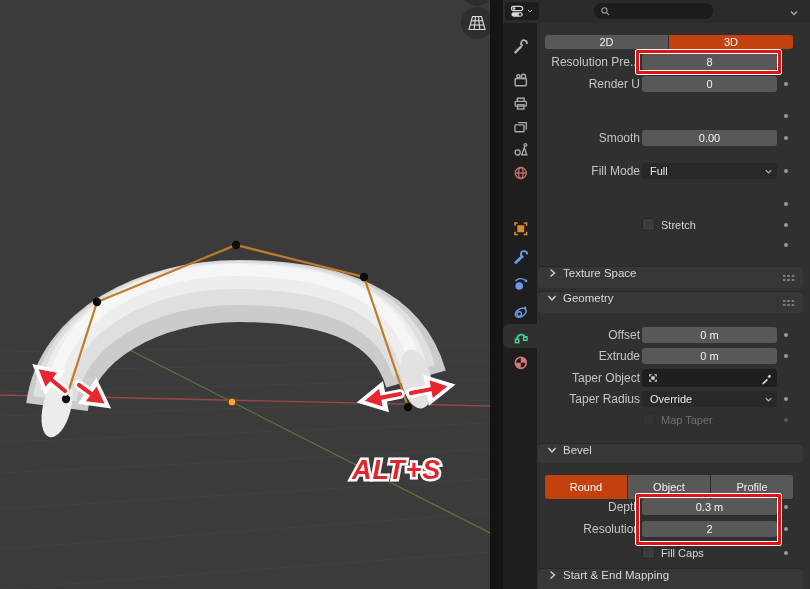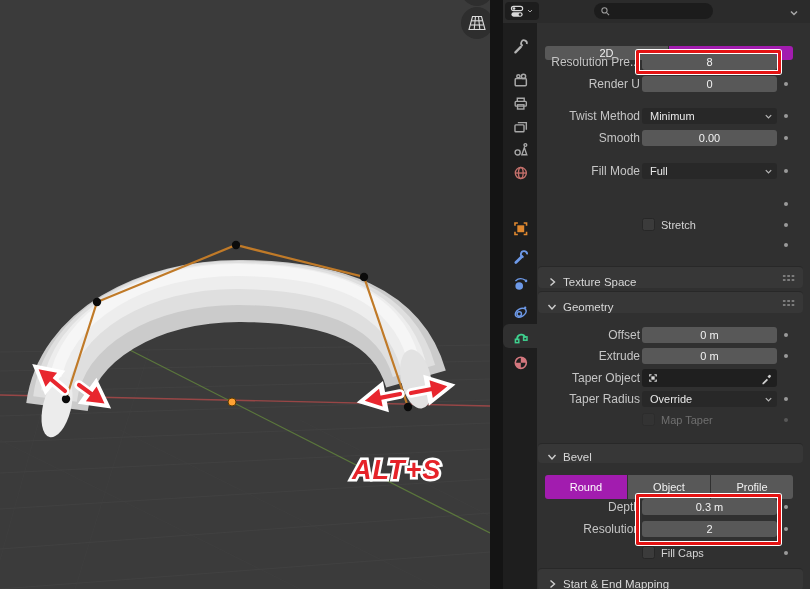--- a/index.html
+++ b/index.html
@@ -32,23 +32,23 @@
   .cb{position:absolute;left:105px;top:0;width:13px;height:13px;border-radius:2.5px;background:#3b3b3b;
       border:1px solid #272727;display:flex;align-items:center;justify-content:center;}
   .cb.on{background:#4772b3;border-color:#4772b3;}
   .cb.dis{background:#333;border-color:#2c2c2c;}
   .cblbl{position:absolute;left:124px;top:0;font-size:11px;color:#d5d5d5;line-height:14px;white-space:nowrap;}
   .cblbl.dis{color:#6f6f6f;}
   .dot{position:absolute;left:247px;width:4px;height:4px;border-radius:50%;background:#9a9a9a;}
   .dot.dim{background:#585858;}
   .seg{position:absolute;top:0;height:100%;background:#585858;color:#f0f0f0;font-size:11px;
        display:flex;align-items:center;justify-content:center;}
-  .seg.active{background:#a21caf;color:#fff;}
+  .seg.active{background:#c2410c;color:#fff;}
   .panelhdr{position:absolute;left:1px;width:265px;background:#373737;border-radius:4px;
-       display:flex;align-items:flex-end;border-top:1px solid #282828;}
+       display:flex;align-items:flex-start;border-top:1px solid #282828;}
   .panelhdr .ttl{font-size:11.5px;color:#d8d8d8;margin-left:5px;}
   .panelhdr svg{margin-left:8px;}
   .dragdots{position:absolute;right:8px;top:50%;margin-top:-4px;width:13px;height:8px;
        background-image:radial-gradient(circle,#7d7d7d 1px,transparent 1.3px);background-size:4.4px 4px;}
   .hlbox{position:absolute;border:3px solid #e41313;border-radius:2px;
        box-shadow:0 0 0 1px #ffffff, inset 0 0 0 1px #ffffff;pointer-events:none;z-index:5;}
 </style>
 </head>
 <body>
 
@@ -243,45 +243,37 @@
       <svg width="17" height="17" viewBox="0 0 16 16">
         <circle cx="8.3" cy="8.3" r="5.2" fill="none" stroke="#d4777e" stroke-width="1.5"></circle>
         <path d="M8.3 3.1 A5.2 5.2 0 0 1 13.5 8.3 L8.3 8.3 Z" fill="#d4777e"></path>
         <path d="M8.3 13.5 A5.2 5.2 0 0 1 3.1 8.3 L8.3 8.3 Z" fill="#d4777e"></path>
       </svg>
     </div>
   </div>
 
   <div class="main">
 
-    <div class="row" style="top:23px;height:14px">
+    <div class="row" style="top:12px;height:14px">
       <div class="seg" style="left:8px;width:123px;border-radius:3px 0 0 3px">2D</div>
       <div class="seg active" style="left:132px;width:124px;border-radius:0 3px 3px 0">3D</div>
     </div>
 
     <div class="hlbox" style="left:99px;top:27px;width:145px;height:24px"></div>
     <div class="row" style="top:31px">
       <div class="lbl">Resolution Pre...</div>
       <div class="fld">8</div>
     </div>
 
     <div class="row" style="top:53px">
       <div class="lbl">Render U</div>
       <div class="fld">0</div>
     </div>
     <div class="dot" style="top:59px"></div>
 
-    <div class="row" style="top:85px">
-      <div class="lbl">Twist Method</div>
-      <div class="dd"><span>Minimum</span>
-        <svg width="9" height="9" viewBox="0 0 10 10">
-            <path d="M2 3.5 l3 3 3-3" stroke="#b5b5b5" stroke-width="1.4" fill="none"></path>
-          </svg>
-      </div>
-    </div>
     <div class="dot" style="top:91px"></div>
 
     <div class="row" style="top:107px">
       <div class="lbl">Smooth</div>
       <div class="fld">0.00</div>
     </div>
     <div class="dot" style="top:113px"></div>
 
     <div class="row" style="top:140px">
       <div class="lbl">Fill Mode</div>

